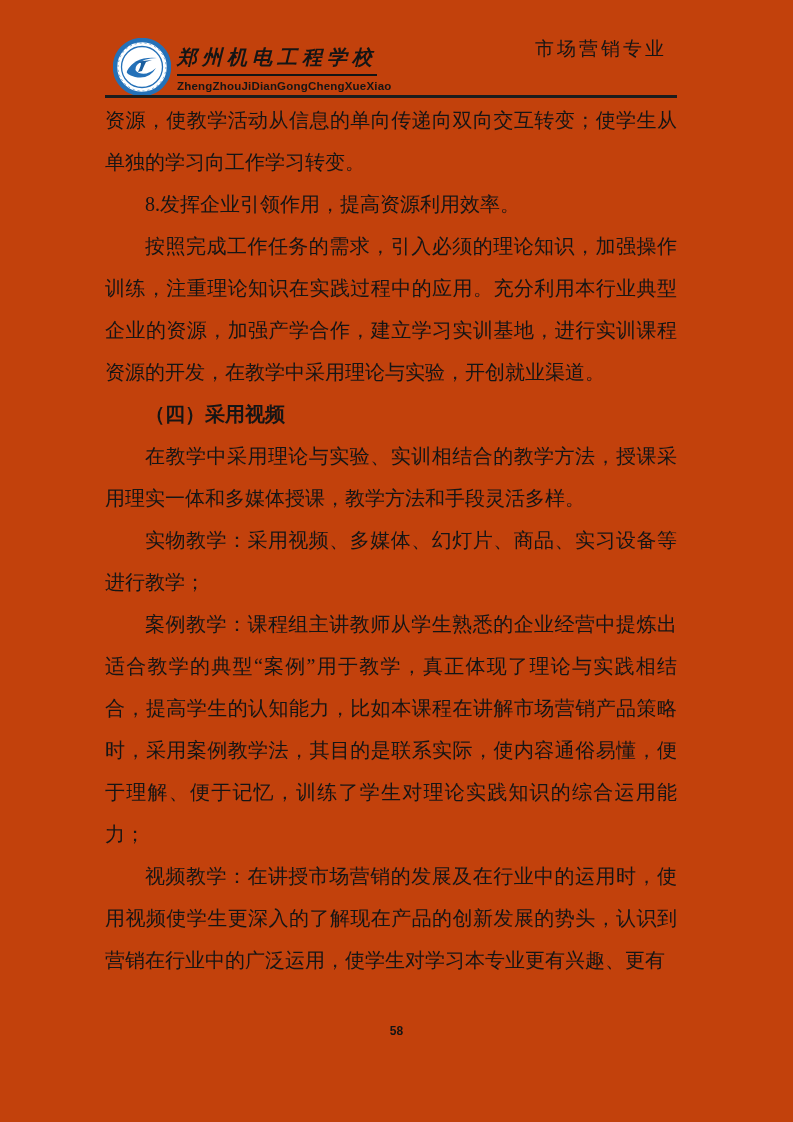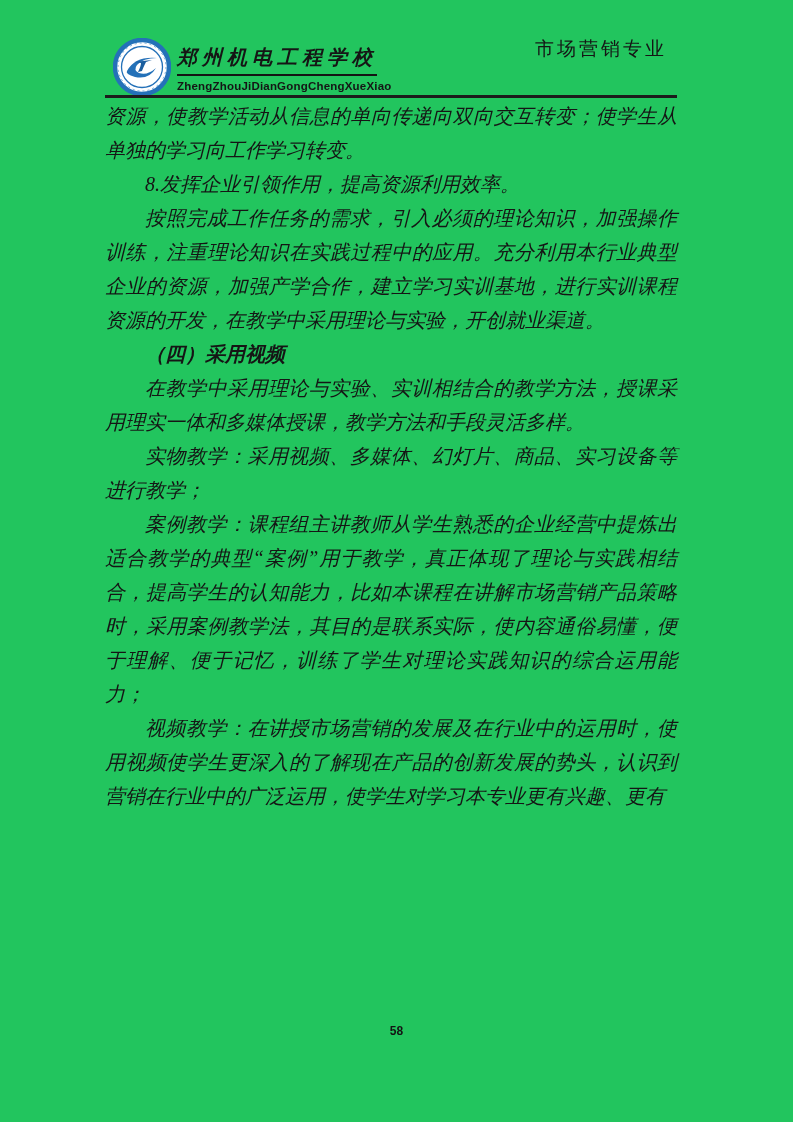--- a/index.html
+++ b/index.html
@@ -1,20 +1,20 @@
 <!DOCTYPE html>
 <html lang="zh"><head>
 <meta charset="utf-8">
 <style>
   html,body{margin:0;padding:0;background:#9e9e9e;}
   .page{
     position:relative;
     width:793px;height:1122px;
     margin:0 auto;
-    background:#22c55e;
+    background:#c2410c;
     font-family:"Liberation Serif","DejaVu Serif",serif;
     color:#151515;
     overflow:hidden;
   }
 
   
   .header{position:absolute;left:105px;top:28px;width:572px;height:68px;}
   .logo{
     position:absolute;left:8px;top:10px;width:58px;height:58px;
   }
@@ -35,22 +35,22 @@
     font-size:19px;font-weight:normal;letter-spacing:3px;white-space:nowrap;
   }
   .header-rule{
     position:absolute;left:105px;top:95px;width:572px;height:3px;
     background:#1c1c1c;
   }
 
   
   .content{
     position:absolute;left:105px;top:99px;width:572px;
-    font-size:20px;line-height:34px;
-    text-align:justify;text-justify:inter-character;font-style:italic;
+    font-size:20px;line-height:42px;
+    text-align:justify;text-justify:inter-character;
   }
   .content p{margin:0;text-indent:2em;}
   .content p.no-indent{text-indent:0;}
   .content p.heading{font-weight:bold;}
 
   
   .page-number{
     position:absolute;left:0;top:1024px;width:100%;
     text-align:center;
     font-family:"Liberation Sans","DejaVu Sans",sans-serif;

